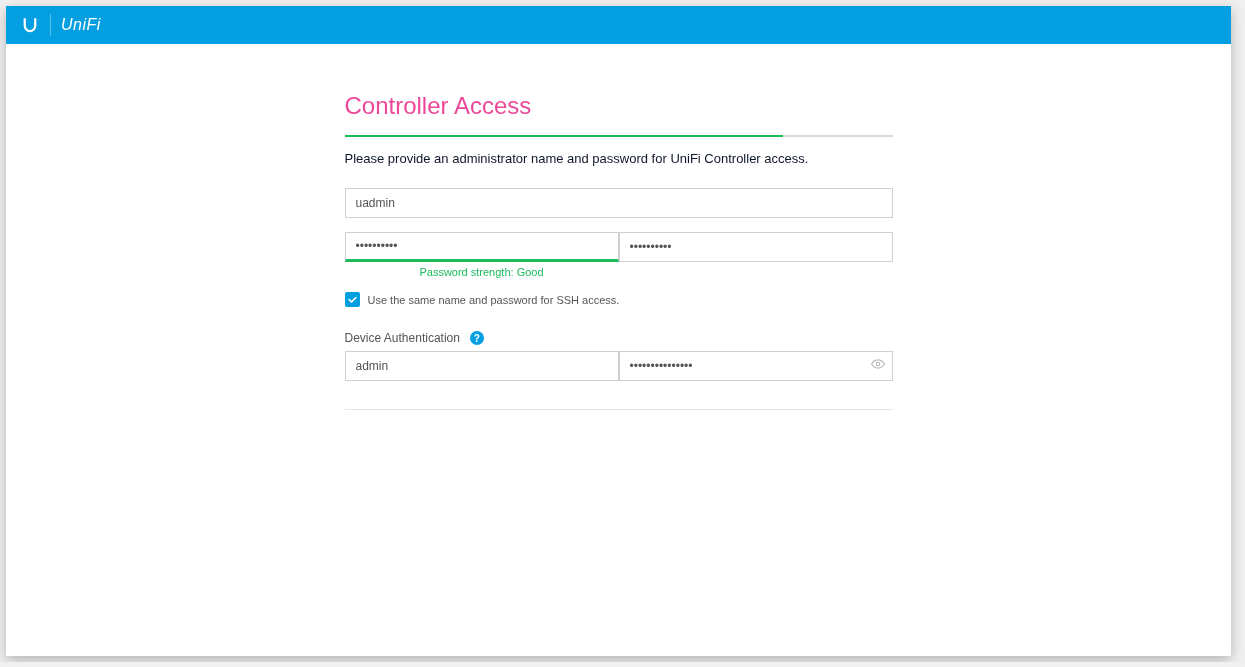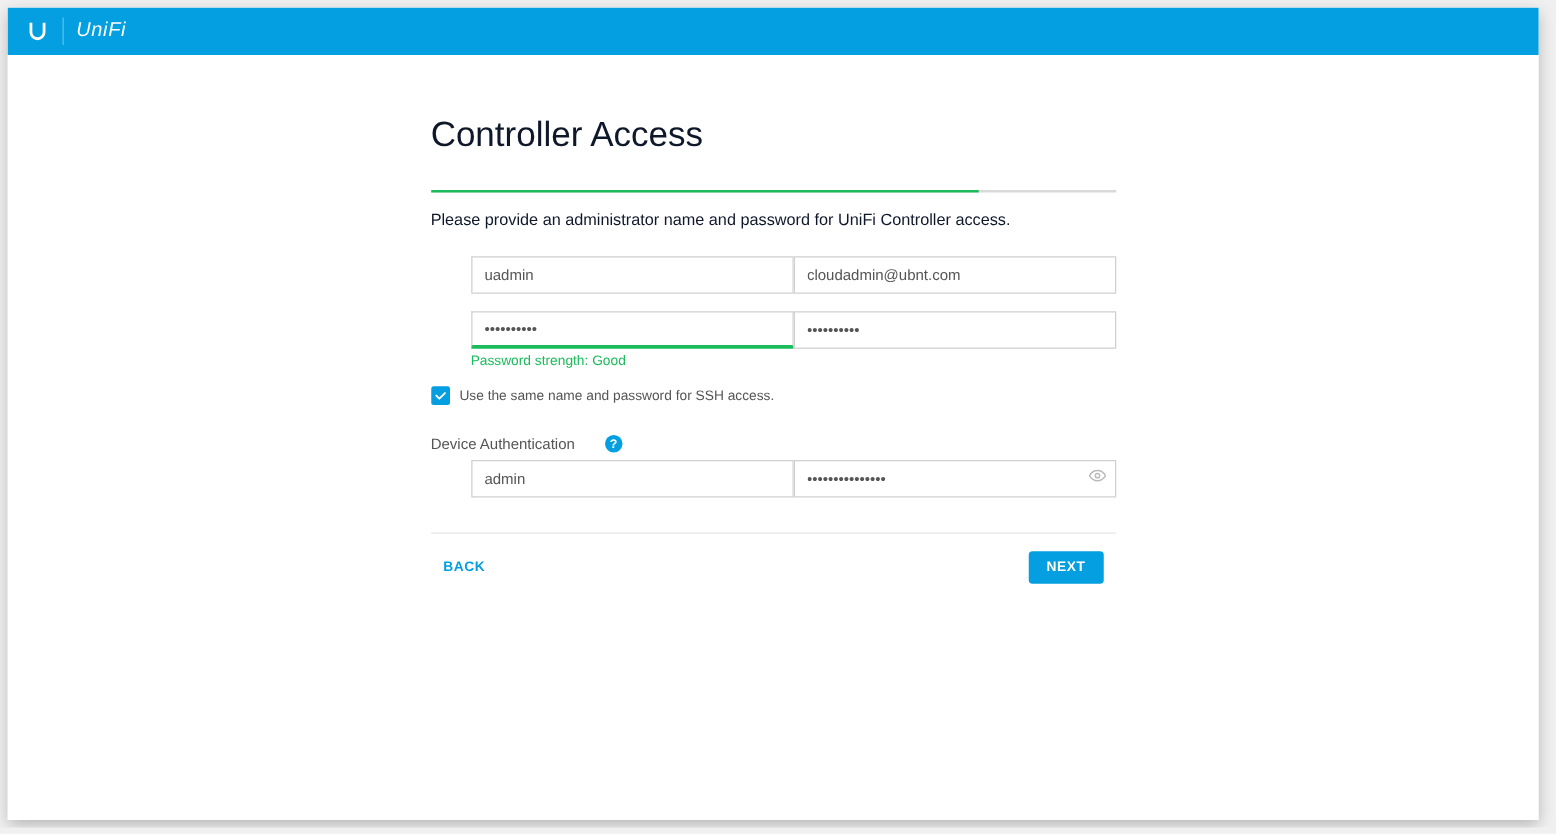--- a/index.html
+++ b/index.html
@@ -42,24 +42,24 @@
       font-style: italic;
       font-weight: 400;
       font-size: 16px;
       letter-spacing: 0.5px;
     }
     .content {
       width: 548px;
       margin: 48px auto 0;
     }
     .page-title {
-      font-size: 28px;
+      font-size: 24px;
       font-weight: 400;
-      color: #0f172a;
-      margin-bottom: 28px;
+      color: #ec4899;
+      margin-bottom: 15px;
     }
     .progress-track {
       height: 2px;
       background: #d9d9d9;
       position: relative;
       margin-bottom: 14px;
     }
     .progress-fill {
       position: absolute;
       left: 0; top: 0;
@@ -68,40 +68,40 @@
       background: #1abc5b;
     }
     .instruction {
       font-size: 13px;
       color: #0f172a;
       margin-bottom: 22px;
     }
     .row {
       display: flex;
       margin-bottom: 14px;
-      margin-left: 32px;
     }
     .col { flex: 1; position: relative; }
     .text-input {
       width: 100%;
       height: 30px;
       border: 1px solid #d0d0d0;
       padding: 0 10px;
       font-size: 12px;
       color: #555555;
       background: #ffffff;
       outline: none;
     }
     .text-input.strength {
       border-bottom: 3px solid #1abc5b;
     }
     .strength-text {
       font-size: 11px;
       color: #1abc5b;
       margin-top: 4px;
+      text-align: center;
     }
     .eye-icon {
       position: absolute;
       right: 8px;
       top: 50%;
       transform: translateY(-50%);
       color: #bbbbbb;
       cursor: pointer;
     }
     .checkbox-row {
@@ -124,21 +124,21 @@
     .checkbox svg { width: 11px; height: 11px; }
     .checkbox-label {
       font-size: 11px;
       color: #555555;
     }
     .section-label {
       font-size: 12px;
       color: #555555;
       display: flex;
       align-items: center;
-      gap: 24px;
+      gap: 10px;
       margin-bottom: 6px;
     }
     .help-icon {
       width: 14px;
       height: 14px;
       border-radius: 50%;
       background: #039fe0;
       color: #ffffff;
       display: inline-flex;
       align-items: center;
@@ -199,23 +199,20 @@
     <div class="progress-track">
       <div class="progress-fill"></div>
     </div>
 
     <p class="instruction">Please provide an administrator name and password for UniFi Controller access.</p>
 
     <div class="row">
       <div class="col">
         <input type="text" class="text-input" value="uadmin" style="">
       </div>
-      <div class="col">
-        <input type="text" class="text-input" value="cloudadmin@ubnt.com" style="">
-      </div>
     </div>
 
     <div class="row">
       <div class="col">
         <input type="text" class="text-input strength" value="••••••••••" style="">
         <div class="strength-text">
           <span>Password strength: </span><span>Good</span>
         </div>
       </div>
       <div class="col">
@@ -247,19 +244,15 @@
           <svg width="14" height="14" viewBox="0 0 24 24" fill="none">
               <path d="M1 12s4-7 11-7 11 7 11 7-4 7-11 7S1 12 1 12z" stroke="#bbbbbb" stroke-width="2"></path>
               <circle cx="12" cy="12" r="3" stroke="#bbbbbb" stroke-width="2"></circle>
             </svg>
         </span>
       </div>
     </div>
 
     <div class="footer-divider"></div>
 
-    <div class="footer">
-      <span class="back-link">BACK</span>
-      <button class="next-button">NEXT</button>
-    </div>
 
   </div>
 </div>
 
 </body></html>

